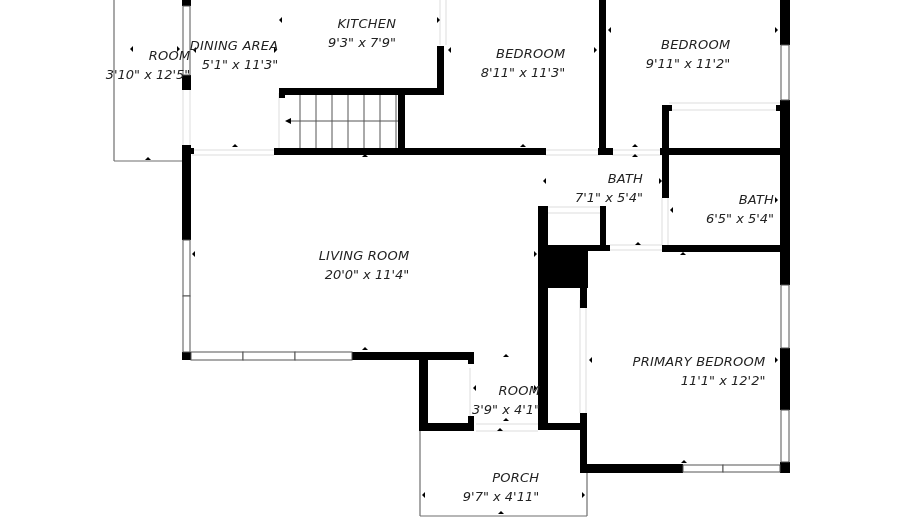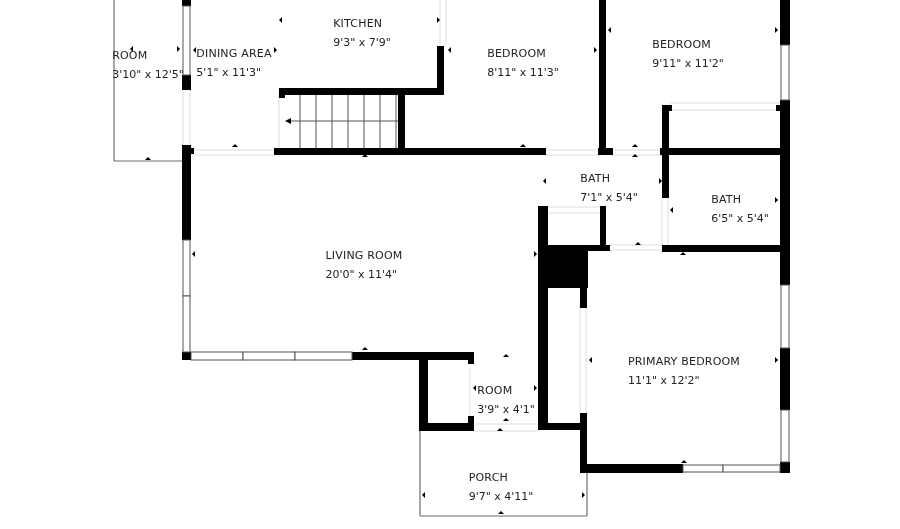--- a/index.html
+++ b/index.html
@@ -1,18 +1,18 @@
 <!DOCTYPE html>
 <html><head>
 <meta charset="utf-8">
 <style>
   html, body { margin: 0; padding: 0; background: #ffffff; }
   body { width: 900px; height: 529px; overflow: hidden; position: relative; font-family: "DejaVu Sans", sans-serif; }
   #plan { position: absolute; left: 0; top: 0; width: 900px; height: 529px; }
-  .room-label { position: absolute; text-align: left; color: #222222; font-size: 11px; line-height: 19px; white-space: nowrap; transform: translateX(-50%); }
+  .room-label { position: absolute; text-align: right; color: #222222; font-size: 13px; line-height: 19px; white-space: nowrap; transform: translateX(-50%); font-style: italic; }
   .room-label .name { display: block; letter-spacing: 0.2px; }
   .room-label .dims { display: block; }
 </style>
 </head>
 <body>
 
 <svg id="plan" viewBox="0 0 900 529" xmlns="http://www.w3.org/2000/svg">
 
   <g fill="none" stroke="#6e6e6e" stroke-width="1.2">
     <polyline points="184,0 184,0"></polyline>
@@ -162,21 +162,21 @@
     <polygon points="422,495 425,492 425,498"></polygon>
     <polygon points="585,495 582,492 582,498"></polygon>
     <polygon points="498,514 501,511 504,514"></polygon>
   </g>
 </svg>
 
 <div class="room-label" style="left:148px; top:46px;">
   <span class="name">ROOM</span>
   <span class="dims">3'10" x 12'5"</span>
 </div>
-<div class="room-label" style="left:234px; top:44px;">
+<div class="room-label" style="left:234px; top:36px;">
   <span class="name">DINING AREA</span>
   <span class="dims">5'1" x 11'3"</span>
 </div>
 <div class="room-label" style="left:362px; top:14px;">
   <span class="name">KITCHEN</span>
   <span class="dims">9'3" x 7'9"</span>
 </div>
 <div class="room-label" style="left:523px; top:44px;">
   <span class="name">BEDROOM</span>
   <span class="dims">8'11" x 11'3"</span>
@@ -190,21 +190,21 @@
   <span class="dims">7'1" x 5'4"</span>
 </div>
 <div class="room-label" style="left:716px; top:190px;margin-left:24px;">
   <span class="name">BATH</span>
   <span class="dims">6'5" x 5'4"</span>
 </div>
 <div class="room-label" style="left:364px; top:246px;">
   <span class="name">LIVING ROOM</span>
   <span class="dims">20'0" x 11'4"</span>
 </div>
-<div class="room-label" style="left:684px; top:352px;">
+<div class="room-label" style="left:699px; top:352px;">
   <span class="name">PRIMARY BEDROOM</span>
   <span class="dims">11'1" x 12'2"</span>
 </div>
 <div class="room-label" style="left:506px; top:381px;">
   <span class="name">ROOM</span>
   <span class="dims">3'9" x 4'1"</span>
 </div>
 <div class="room-label" style="left:501px; top:468px;">
   <span class="name">PORCH</span>
   <span class="dims">9'7" x 4'11"</span>

